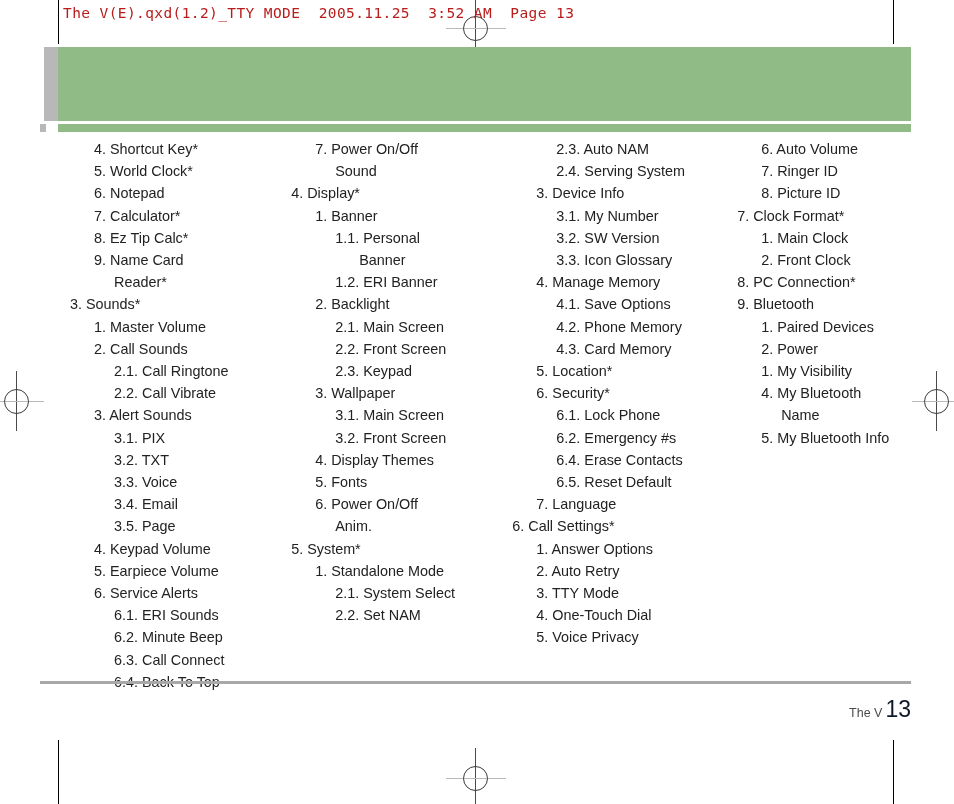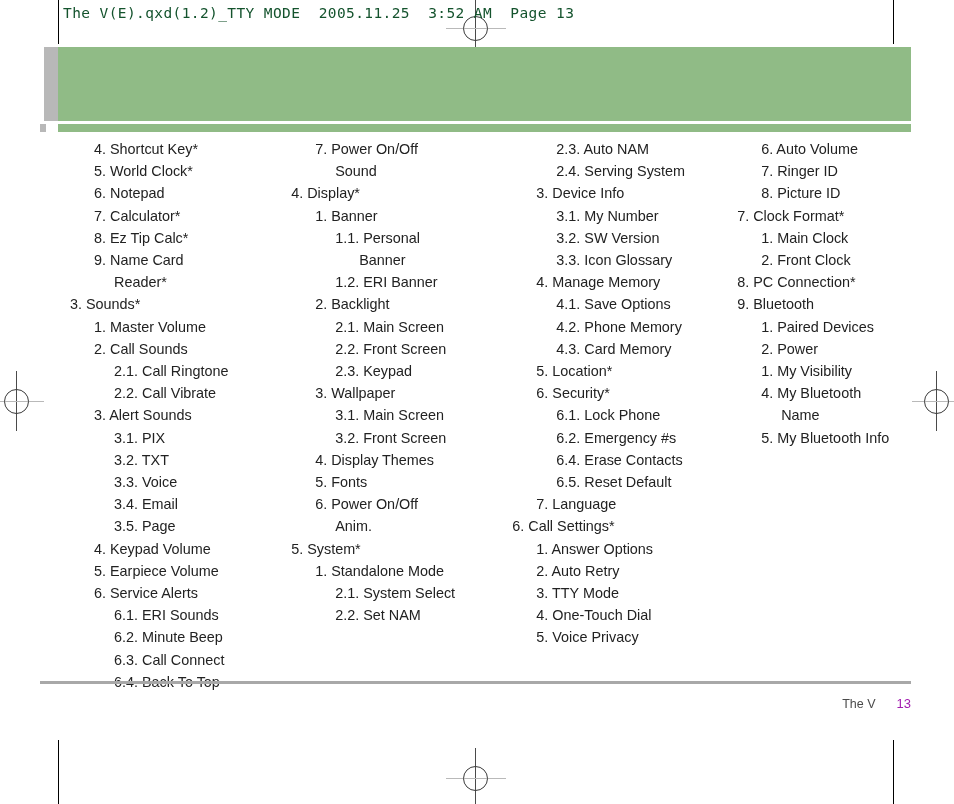--- a/index.html
+++ b/index.html
@@ -47,21 +47,21 @@
 
   
   .slug {
     position: absolute;
     left: 63px;
     top: 5px;
     font-family: "DejaVu Sans Mono", "Liberation Mono", monospace;
     font-size: 14.5px;
     letter-spacing: 0.4px;
     white-space: pre;
-    color: #14532d;
+    color: #b91c1c;
   }
 
   
   .banner {
     position: absolute;
     left: 58px;
     top: 47px;
     width: 853px;
     height: 74px;
     background: #90bb86;
@@ -129,29 +129,29 @@
     width: 871px;
     height: 3px;
     background: #a8a8a8;
   }
   .footer {
     position: absolute;
     right: 43px;
     top: 696px;
     display: flex;
     align-items: baseline;
-    gap: 21px;
+    gap: 3px;
   }
   .footer-label {
     font-size: 12.5px;
     color: #4a4a4a;
   }
   .footer-page {
-    font-size: 13px;
-    color: #a21caf;
+    font-size: 23px;
+    color: #0f172a;
   }
 </style>
 </head>
 <body>
 
 <div class="trim-line" style="left:58px; top:0; width:1px; height:44px;"></div>
 <div class="trim-line" style="left:893px; top:0; width:1px; height:44px;"></div>
 <div class="trim-line" style="left:58px; top:740px; width:1px; height:64px;"></div>
 <div class="trim-line" style="left:893px; top:740px; width:1px; height:64px;"></div>
 

